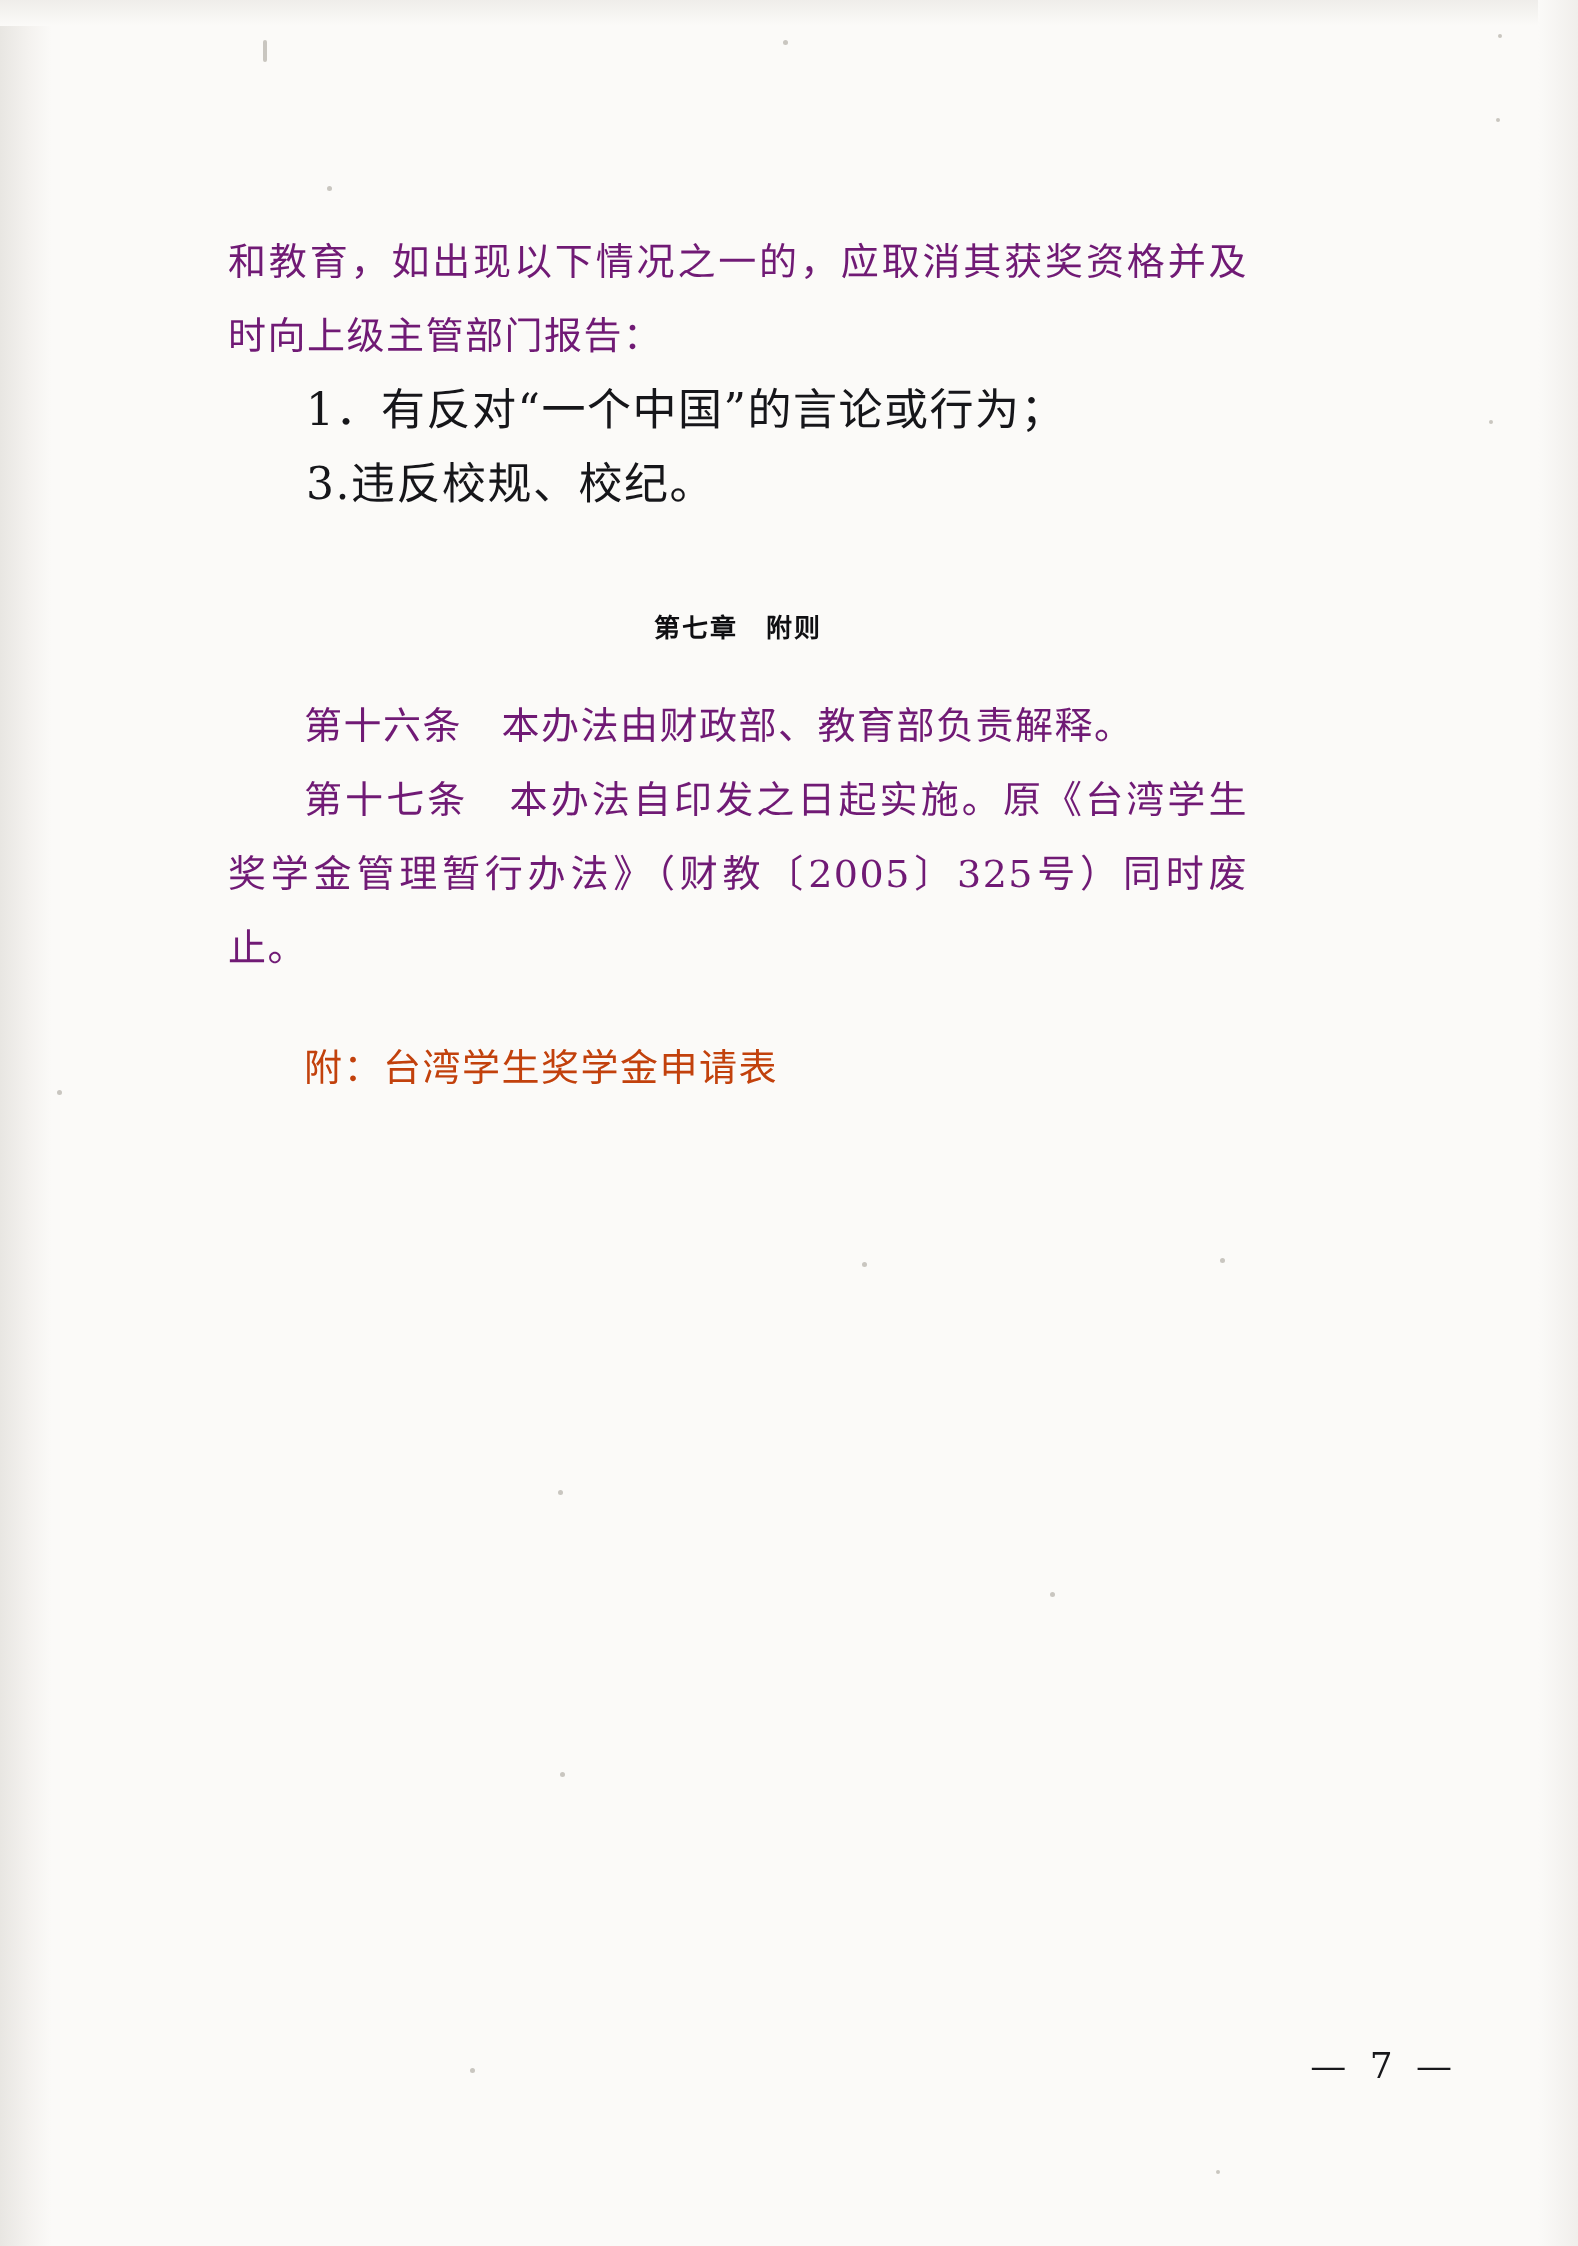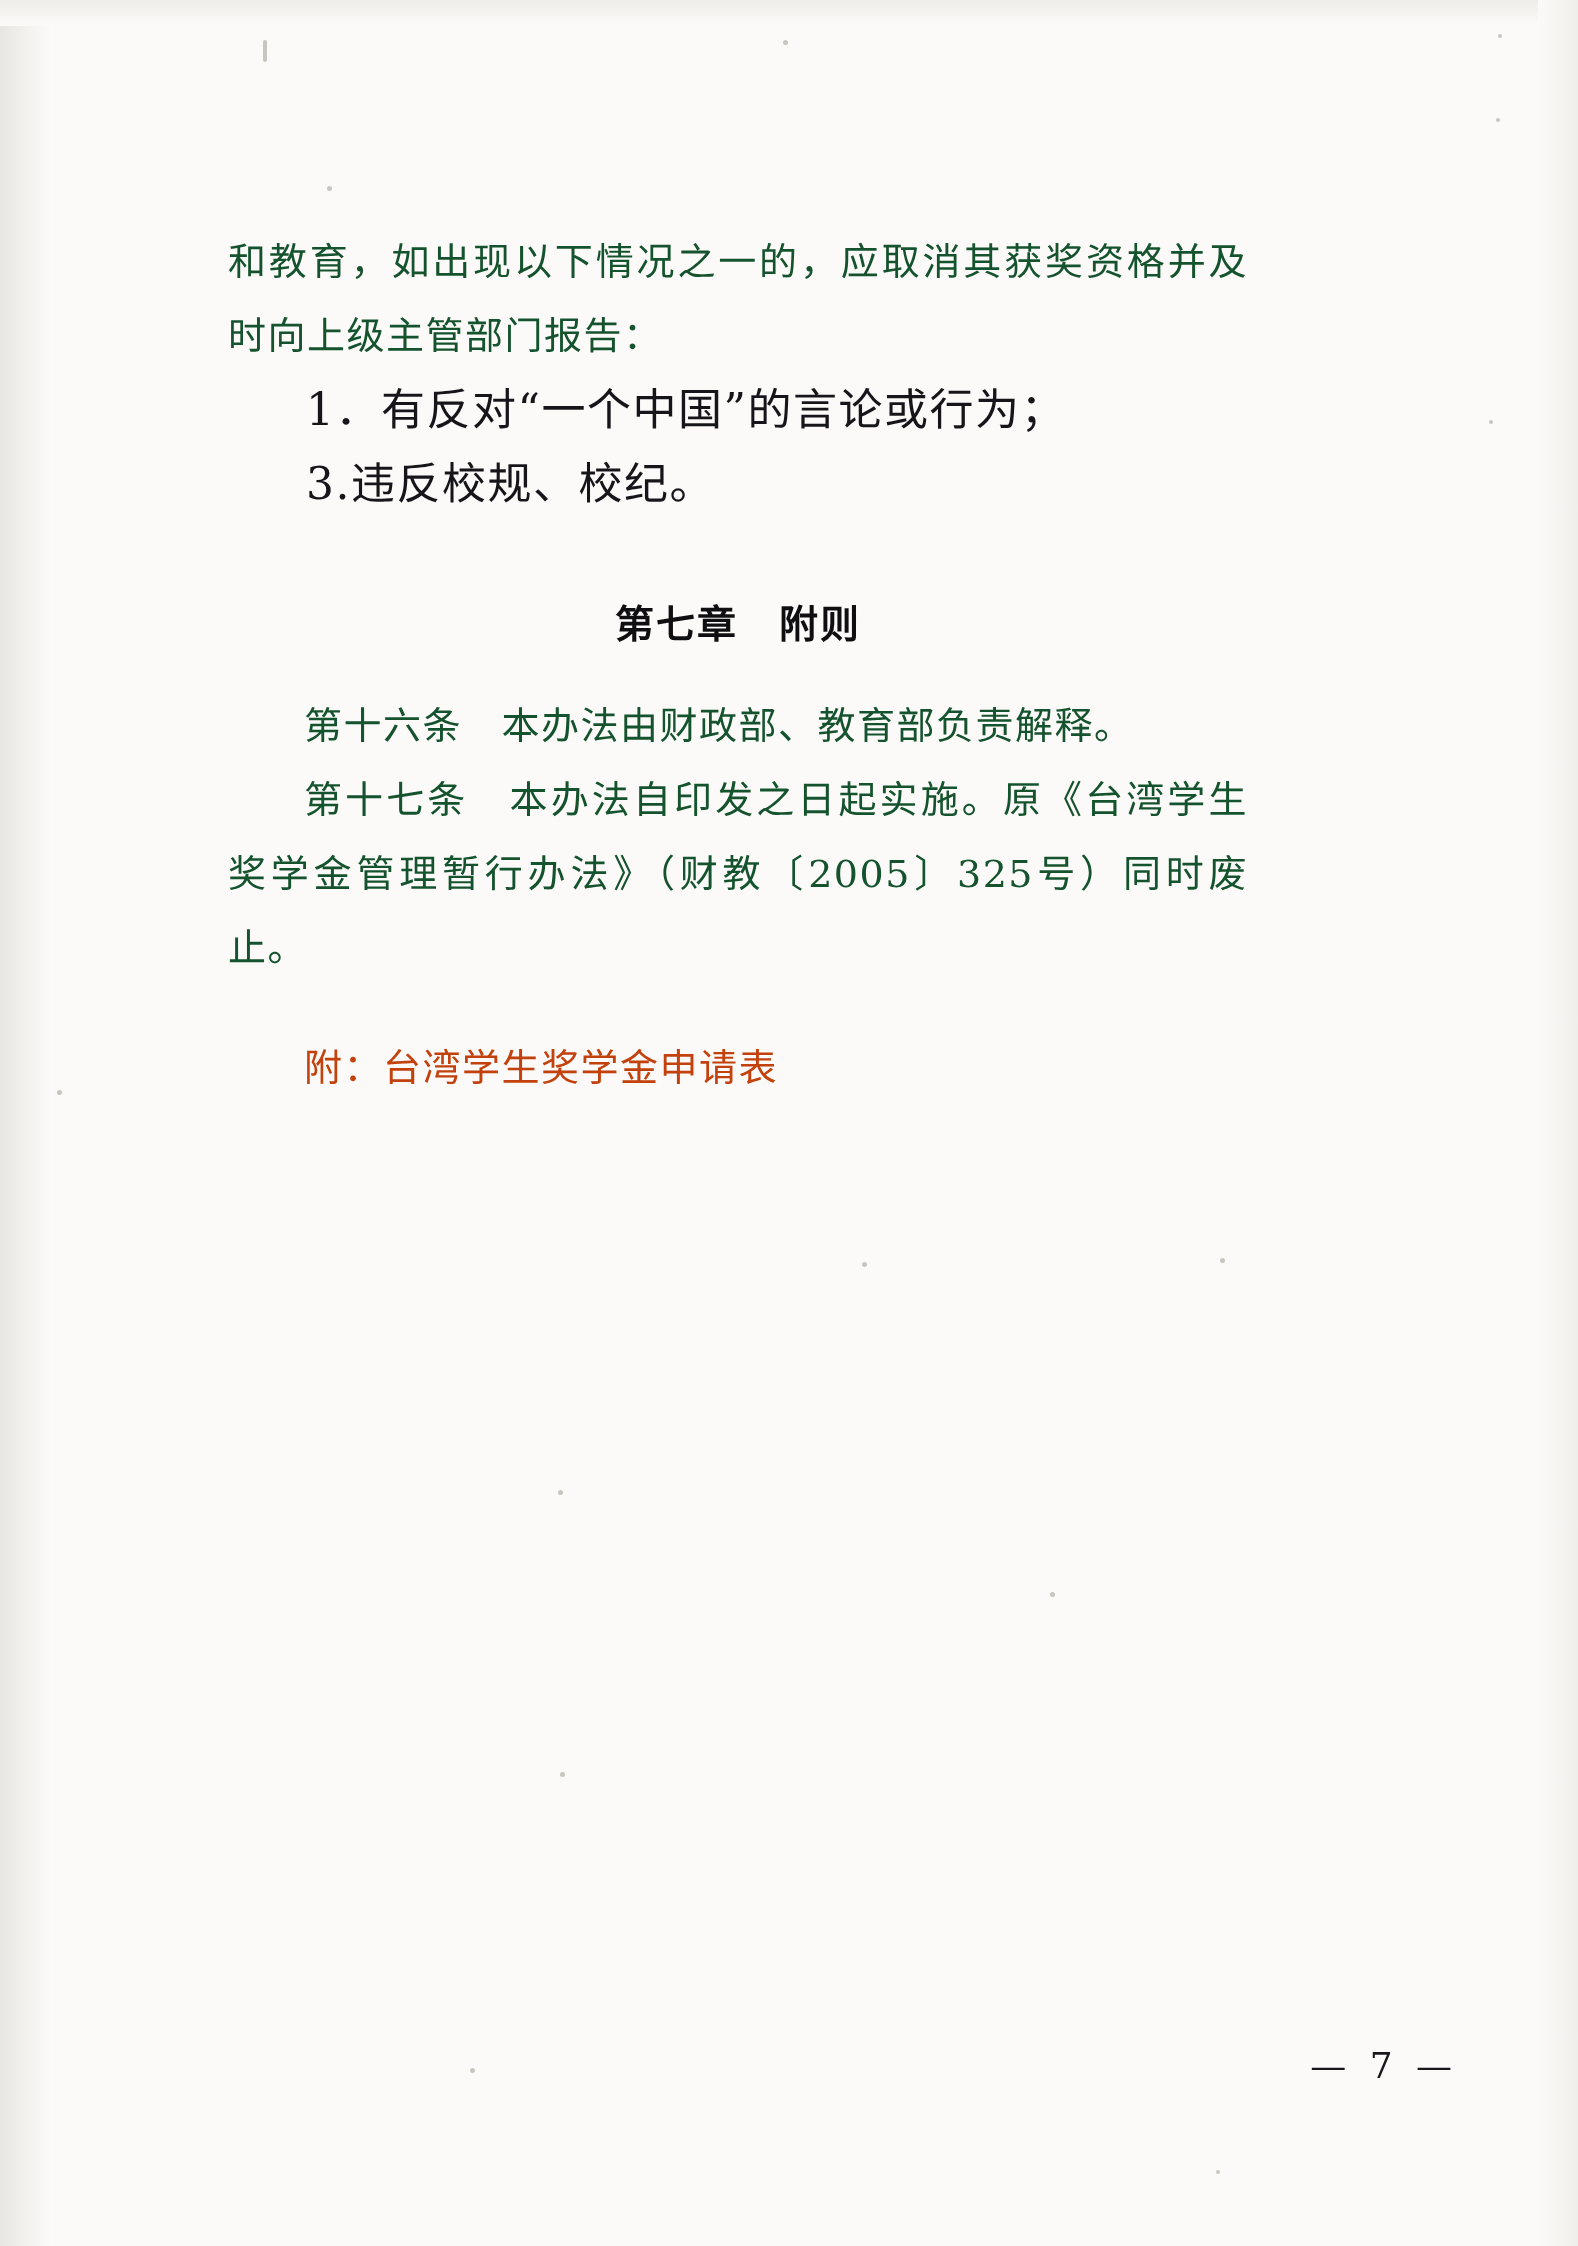--- a/index.html
+++ b/index.html
@@ -51,46 +51,46 @@
   .content {
     position: absolute;
     left: 228px;
     top: 225px;
     width: 1020px;
   }
 
   .para {
     font-size: 38px;
     line-height: 74px;
-    color: #14532d;
+    color: #701a75;
     letter-spacing: 1.5px;
     text-align: justify;
     margin: 0;
     font-family: "DejaVu Serif", "Liberation Serif", serif;
   }
   .para.indent {
     text-indent: 76px;
   }
   .list-item {
     font-size: 44px;
     line-height: 74px;
     color: #16161a;
     letter-spacing: 1.5px;
     margin: 0;
     padding-left: 78px;
   }
   .chapter-title {
     text-align: center;
-    font-size: 39px;
+    font-size: 26px;
     line-height: 70px;
     font-weight: bold;
     color: #0f0f12;
     letter-spacing: 2px;
     margin: 0;
-    font-family: Liberation Mono, monospace;
+    font-family: Liberation Sans, sans-serif;
   }
   .spacer-lg { height: 72px; }
   .spacer-md { height: 46px; }
   .spacer-sm { height: 26px; }
 
   .attachment {
     font-size: 38px;
     line-height: 74px;
     color: #c2410c;
     letter-spacing: 1.5px;

